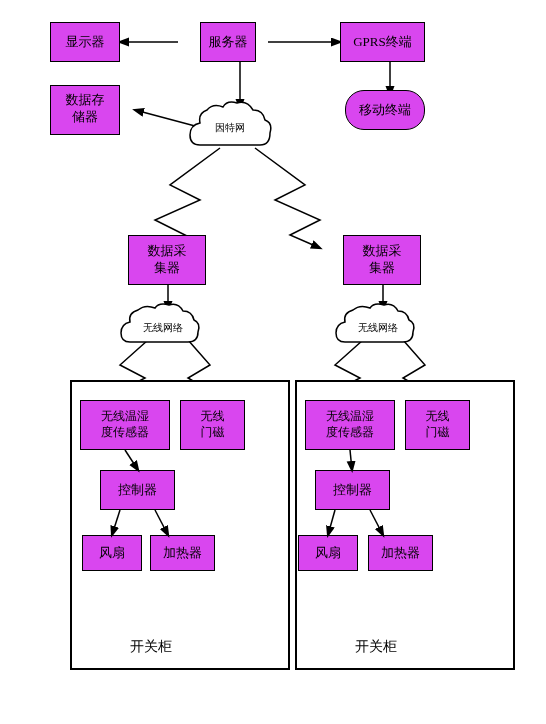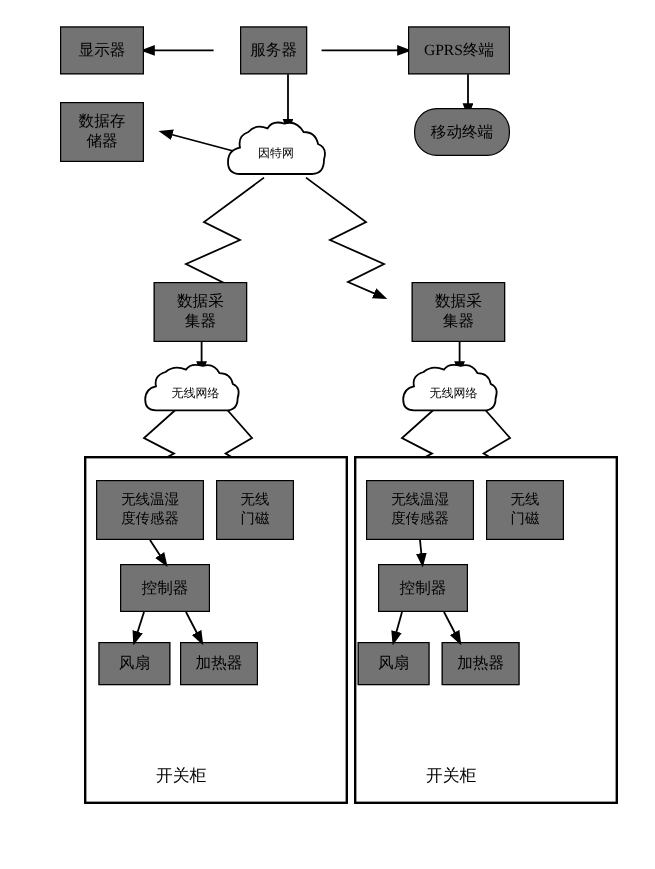--- a/index.html
+++ b/index.html
@@ -15,21 +15,21 @@
 
     .diagram {
       position: relative;
       width: 546px;
       height: 724px;
     }
 
     .box {
       position: absolute;
       border: 1.5px solid #000;
-      background: #737373;
+      background: #d946ef;
       text-align: center;
       display: flex;
       align-items: center;
       justify-content: center;
       line-height: 1.3;
     }
 
     .cloud {
       position: absolute;
       text-align: center;
@@ -140,21 +140,21 @@
 
   <div class="box" style="left:200px; top:22px; width:56px; height:40px;">
     <span>服务器</span>
   </div>
 
   <div class="box" style="left:340px; top:22px; width:85px; height:40px;">
     <span>GPRS终端</span>
   </div>
 
   <div class="box" style="left:50px; top:85px; width:70px; height:50px;">
-    <span style="white-space:pre-line;">数据存
+    <span style="white-space:pre-line;font-family:Liberation Mono, monospace;">数据存
 储器</span>
   </div>
 
   <div class="box" style="left:345px; top:90px; width:80px; height:40px;border-radius:19px;">
     <span>移动终端</span>
   </div>
 
   <div class="cloud" style="left:185px; top:95px; width:90px; height:65px;">
     <svg viewBox="0 0 90 65" xmlns="http://www.w3.org/2000/svg">
       <path d="M15,50 Q5,50 5,40 Q5,30 15,28 Q13,18 22,15 Q28,8 38,12 Q42,5 52,8 Q62,5 68,15 Q78,15 80,25 Q88,28 85,38 Q85,50 75,50 Z" fill="#fff" stroke="#000" stroke-width="1.5"></path>

